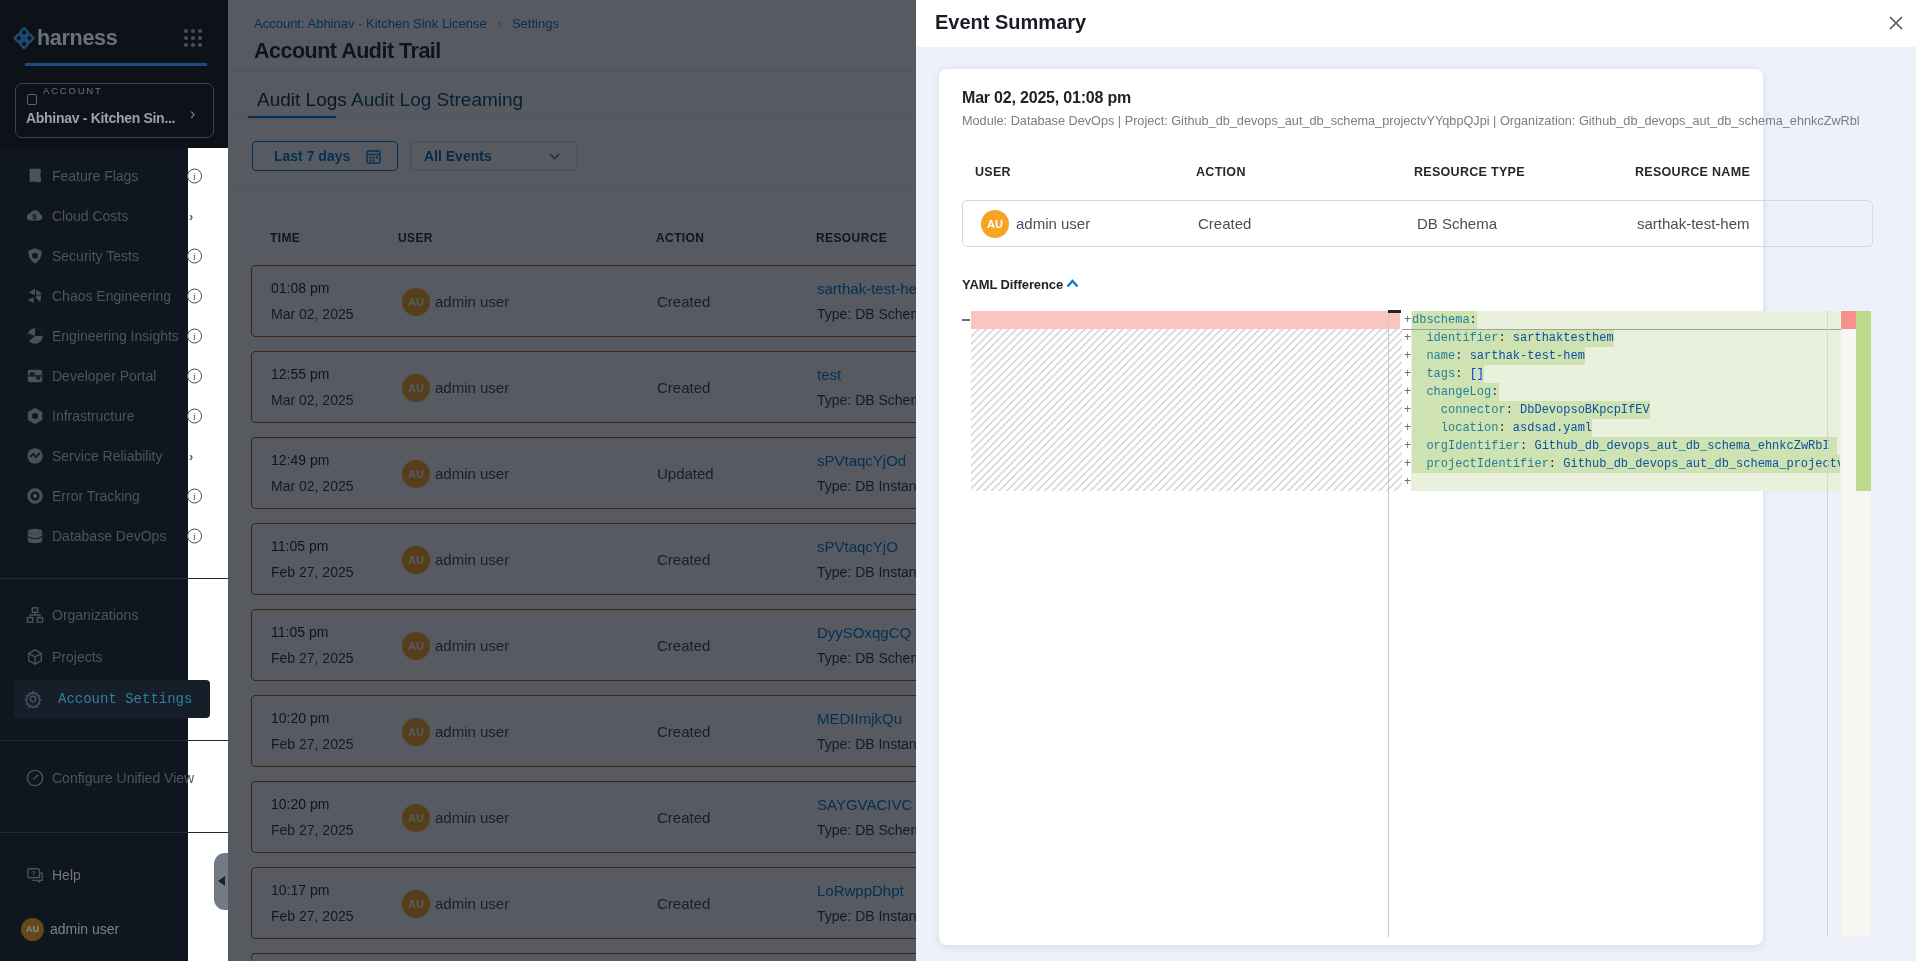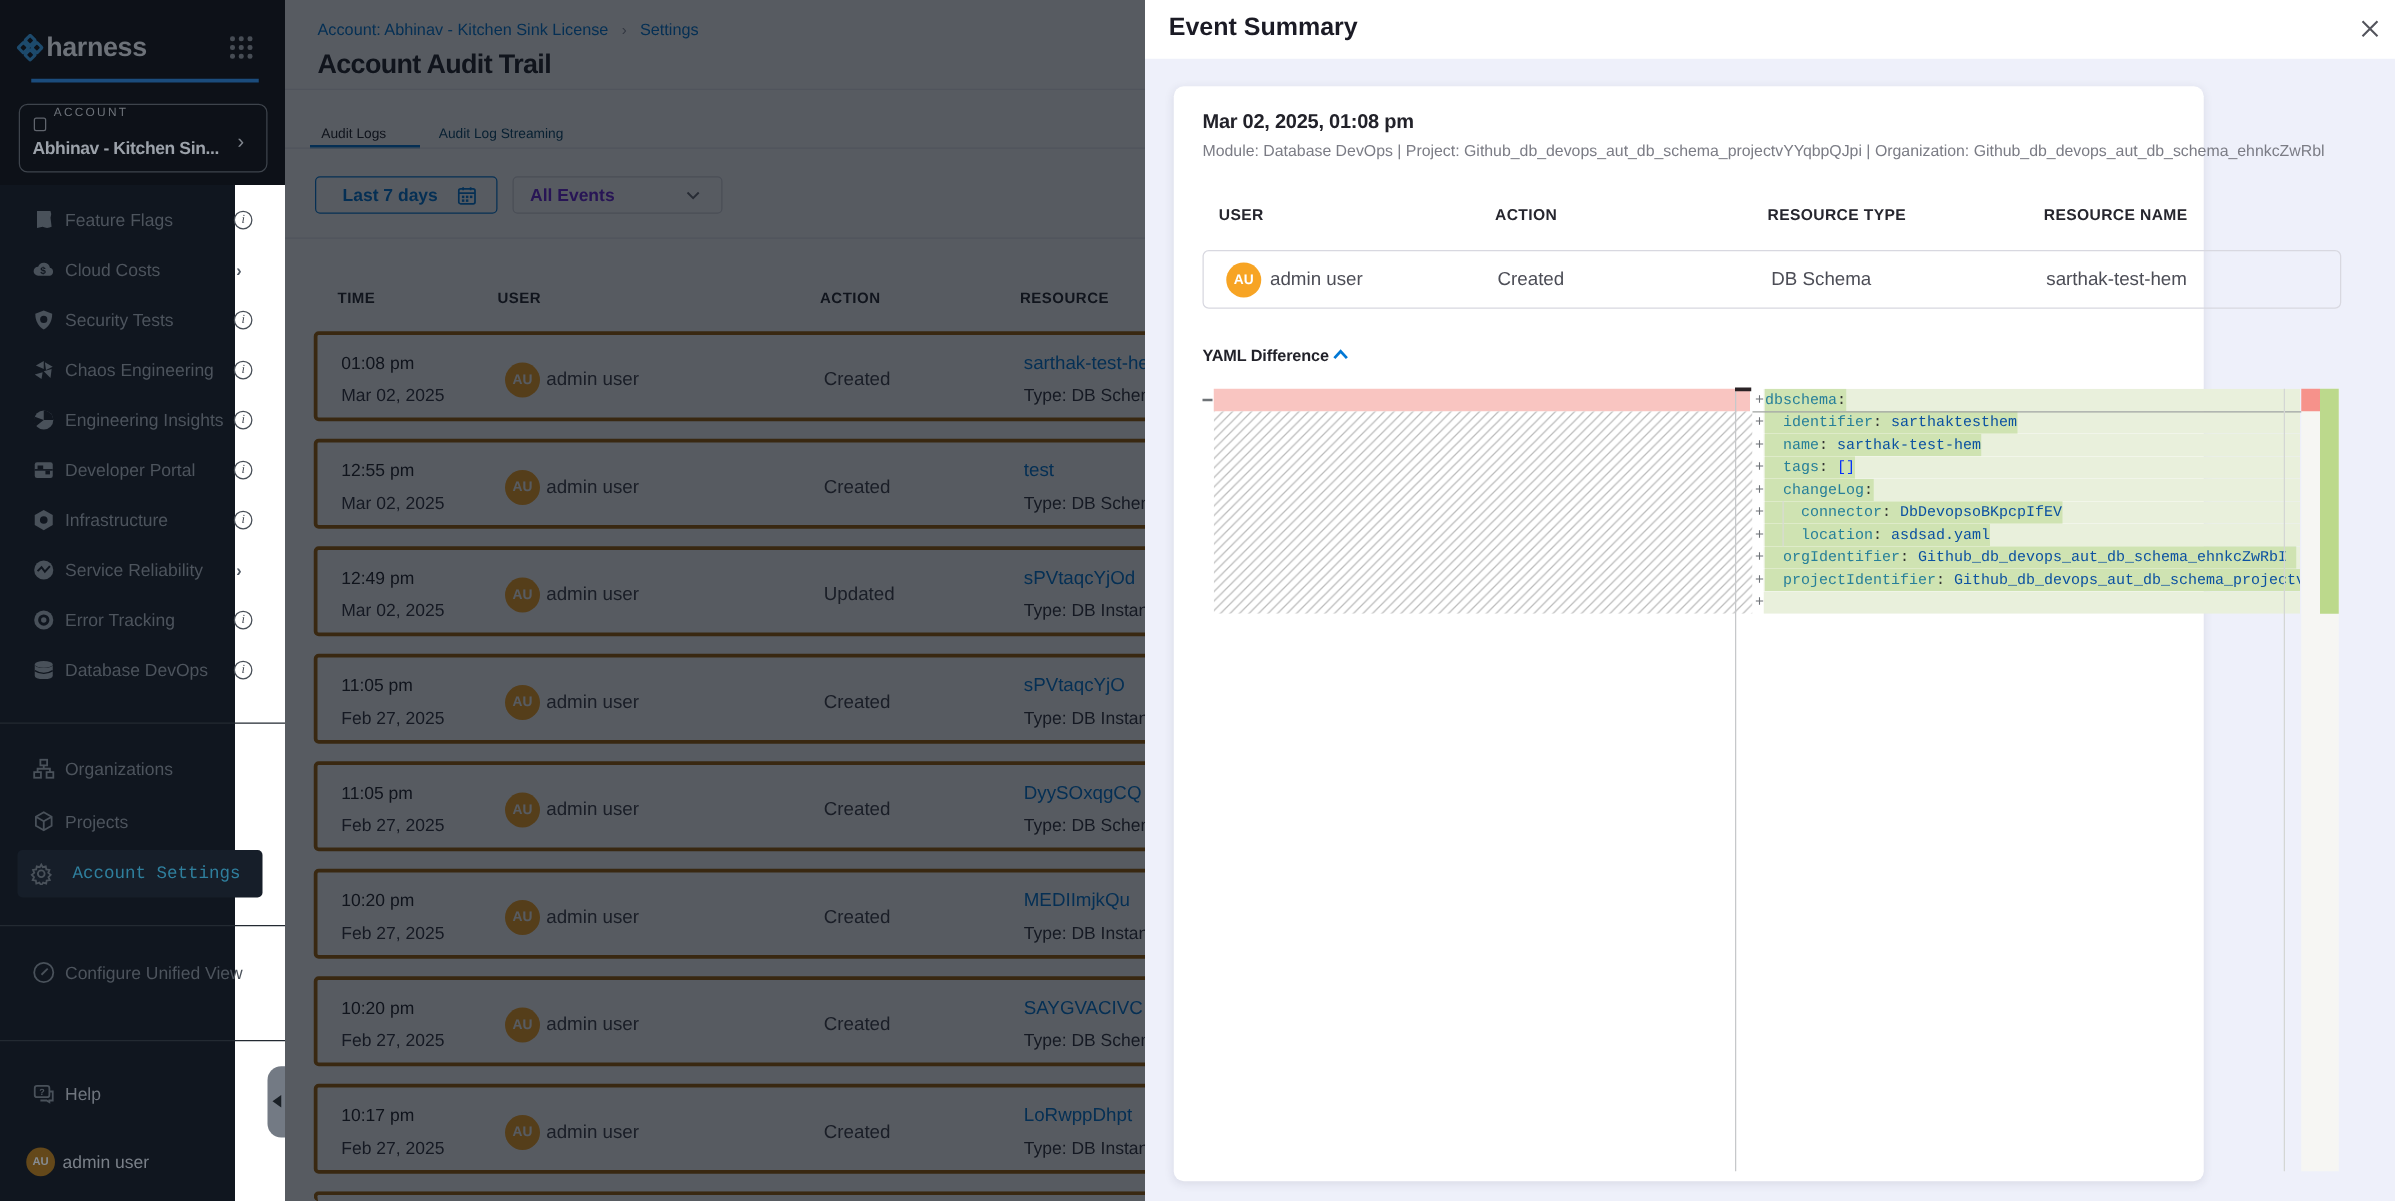--- a/index.html
+++ b/index.html
@@ -32,26 +32,26 @@
   .icof { fill:#49515a; stroke:none; }
   #collapsetab { position:absolute; left:214px; top:853px; width:14px; height:57px; background:#737a84; border-radius:11px 0 0 11px; }
   #collapsetab:after { content:""; position:absolute; left:4px; top:23px; border-right:7px solid #1a2026; border-top:5px solid transparent; border-bottom:5px solid transparent; }
 
   
   #main { position:absolute; left:228px; top:0; width:1688px; height:961px; background:#ffffff; }
   #crumbs { position:absolute; left:26px; top:16px; font-size:13px; color:#0278d5; }
   #crumbs .sep { color:#9293a0; margin:0 7px; font-size:12px; }
   #pagetitle { position:absolute; left:26px; top:39px; font-size:21.5px; font-weight:700; color:#22222a; letter-spacing:-0.5px; }
   .hline { position:absolute; left:0; width:1688px; height:1px; background:#e8e8ee; }
-  .tab { position:absolute; top:89px; font-size:11px; color:#22222a;margin-top:12px; }
+  .tab { position:absolute; top:89px; font-size:19px; color:#22222a; }
   #tabul { position:absolute; left:20px; top:116px; width:88px; height:3px; background:#0278d5; }
   .btn1 { position:absolute; left:24px; top:141px; width:146px; height:30px; border:1px solid #0278d5; border-radius:4px; color:#0278d5; font-size:14px; font-weight:700; line-height:28px; padding-left:21px; }
-  .btn2 { position:absolute; left:182px; top:141px; width:168px; height:30px; border:1px solid #d5d5dc; border-radius:4px; color:#6d28d9; font-size:14px; font-weight:700; line-height:28px; padding-left:13px; }
+  .btn2 { position:absolute; left:182px; top:141px; width:168px; height:30px; border:1px solid #d5d5dc; border-radius:4px; color:#0369a1; font-size:14px; font-weight:700; line-height:28px; padding-left:13px; }
   .thead { position:absolute; top:231px; font-size:12px; font-weight:700; color:#26262e; letter-spacing:0.4px; }
-  .row { position:absolute; left:23px; width:1240px; height:72px; border:3px solid #a16207; border-radius:4px; background:#fff; }
+  .row { position:absolute; left:23px; width:1240px; height:72px; border:1px solid #a16207; border-radius:4px; background:#fff; }
   .row .t1 { position:absolute; left:19px; top:14px; font-size:14px; color:#22222a; }
   .row .t2 { position:absolute; left:19px; top:40px; font-size:14px; color:#34343e; }
   .row .av { position:absolute; left:150px; top:22px; width:28px; height:28px; border-radius:50%; background:#f7a424; color:#fff; font-size:11px; font-weight:700; text-align:center; line-height:28px; }
   .row .us { position:absolute; left:183px; top:27px; font-size:15px; color:#42424c; }
   .row .ac { position:absolute; left:405px; top:27px; font-size:15px; color:#42424c; }
   .row .rs { position:absolute; left:565px; top:14px; font-size:15px; color:#0278d5; }
   .row .rt { position:absolute; left:565px; top:40px; font-size:14px; color:#34343e; }
 
   
   #overlay { position:absolute; left:228px; top:0; width:1688px; height:961px; background:rgba(8,14,22,0.68); }

